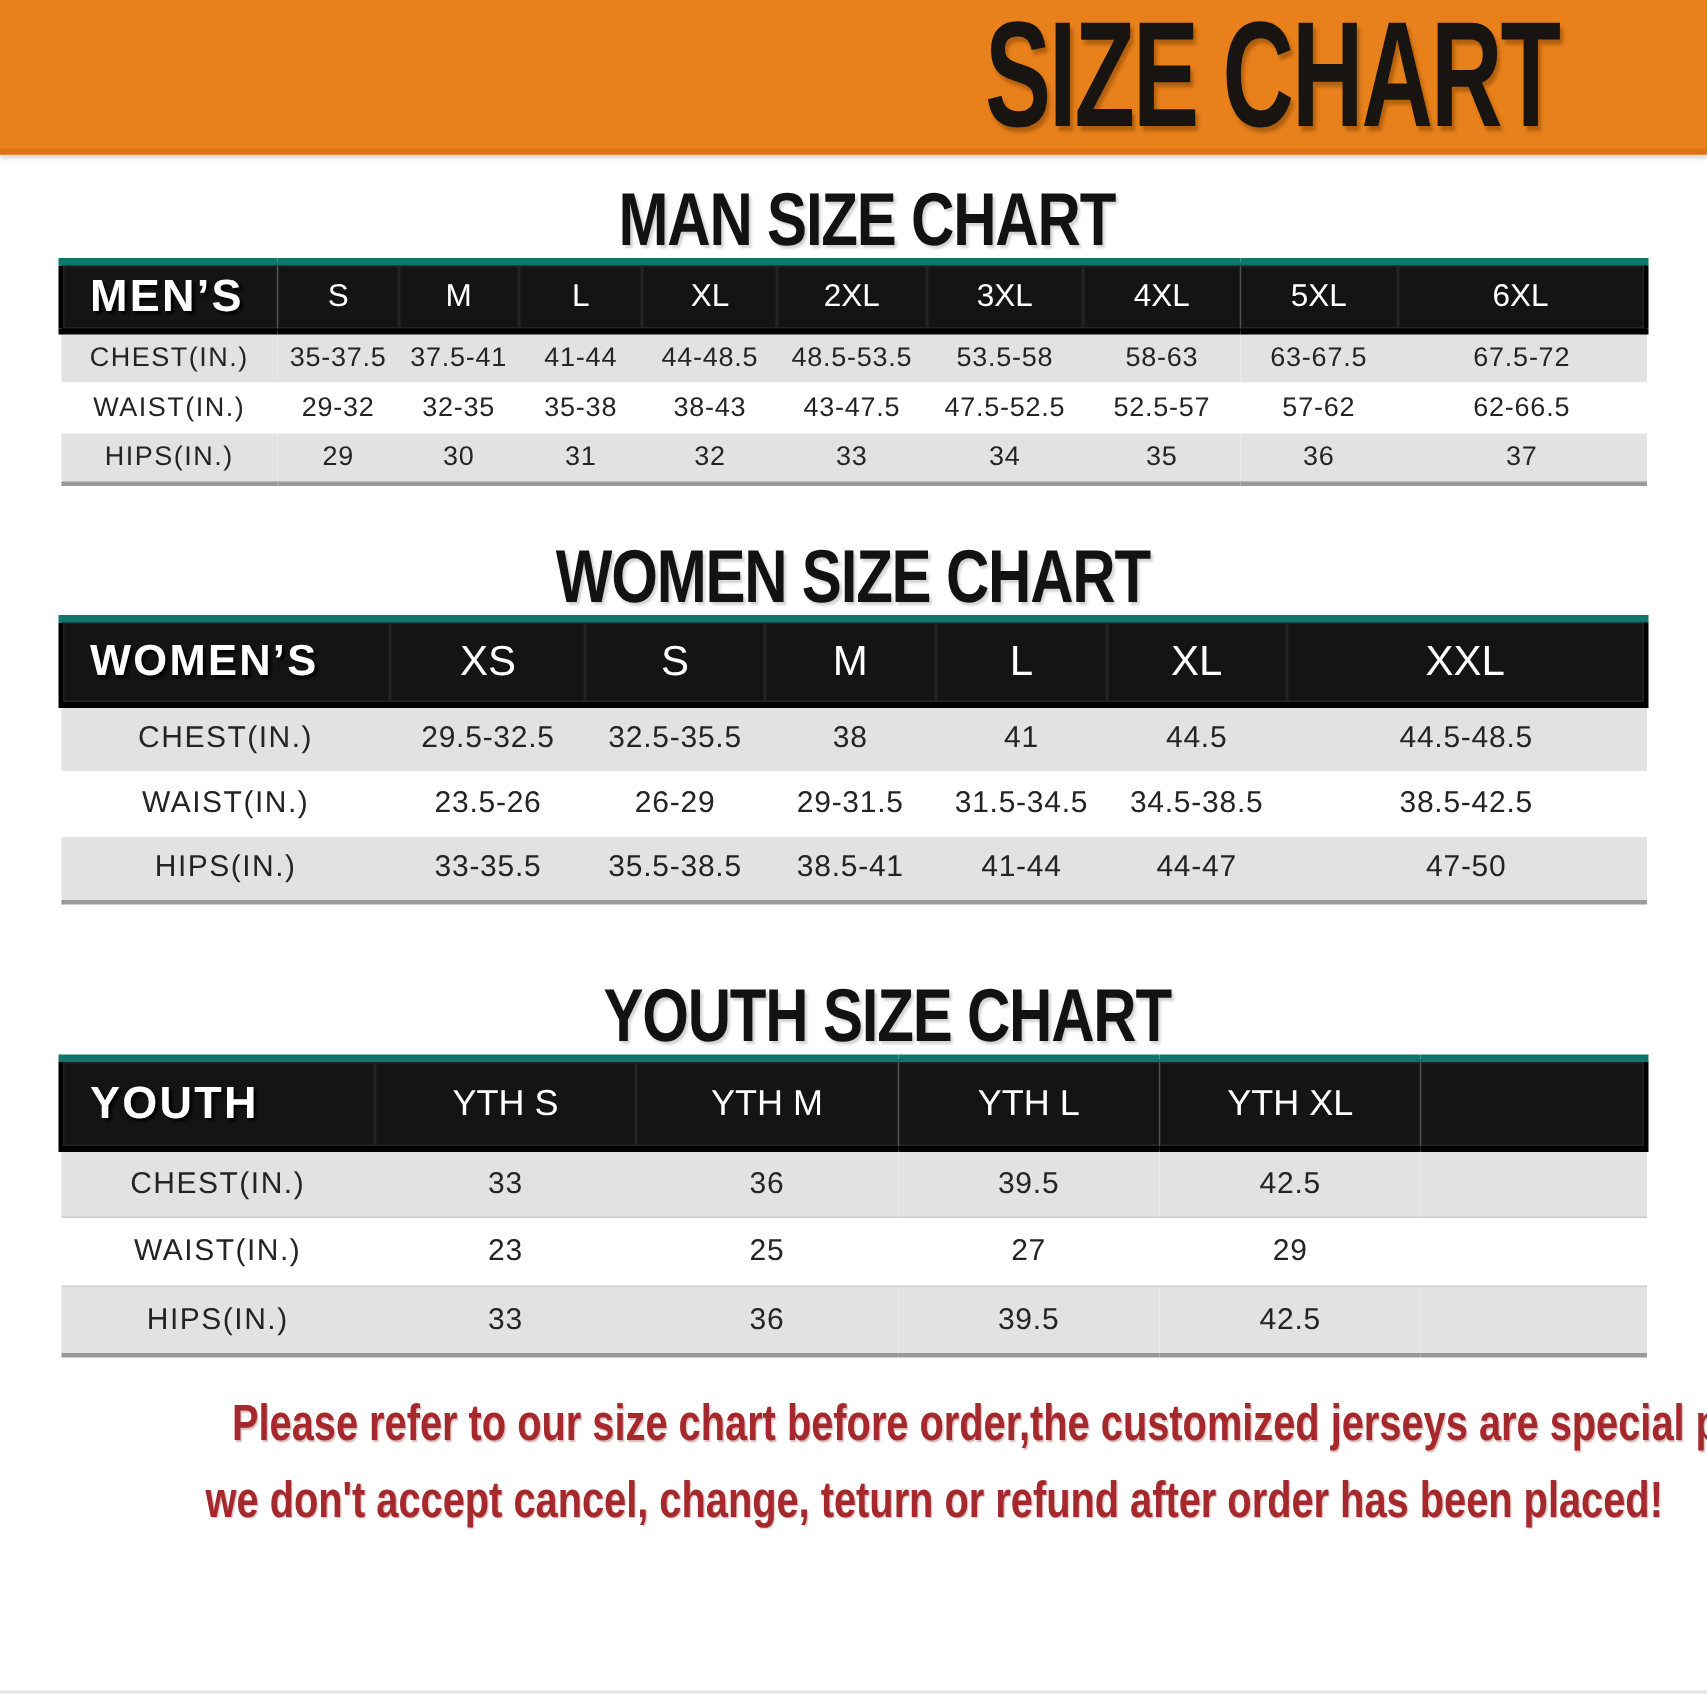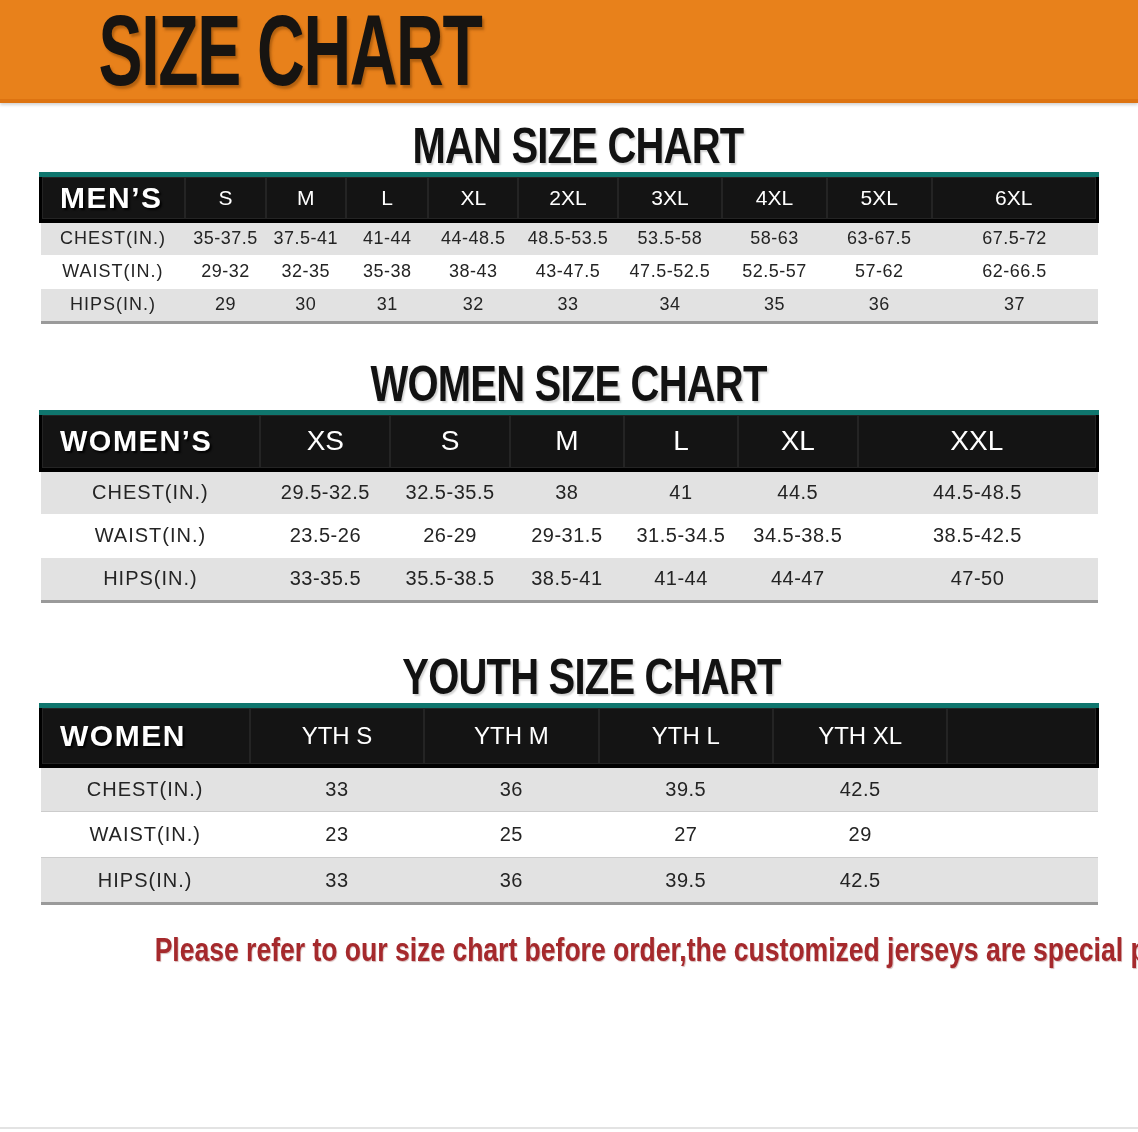--- a/index.html
+++ b/index.html
@@ -20,21 +20,21 @@
     position: absolute; left: 0; right: 0; bottom: 3px;
     border-top: 2px solid #e3e3e3;
   }
 
   
   .banner {
     height: 103px;
     background: #E8811B;
     border-bottom: 4px solid #dd7311;
     box-shadow: 0 2px 3px rgba(0,0,0,0.18);
-    display: flex; align-items: center; justify-content: flex-start;
+    display: flex; align-items: center; justify-content: flex-end;
     overflow: hidden;
   }
   .banner-text {
     display: inline-block;
     font-size: 100px;
     font-weight: bold;
     line-height: 1;
     color: #171411;
     letter-spacing: -2px;
     transform: scaleX(0.66);
@@ -289,21 +289,21 @@
       <colgroup>
         <col style="width: 19.8%;">
         <col style="width: 16.5%;">
         <col style="width: 16.5%;">
         <col style="width: 16.5%;">
         <col style="width: 16.5%;">
         <col style="width: 14.2%;">
       </colgroup>
       <thead>
         <tr>
-          <th class="corner">WOMEN</th>
+          <th class="corner">YOUTH</th>
           <th>YTH S</th>
           <th>YTH M</th>
           <th>YTH L</th>
           <th>YTH XL</th>
           <th></th>
         </tr>
       </thead>
       <tbody>
         <tr>
           <td class="rowlabel">CHEST(IN.)</td>
@@ -327,15 +327,16 @@
           <td>36</td>
           <td>39.5</td>
           <td>42.5</td>
           <td></td>
         </tr>
       </tbody>
     </table>
 
   <div class="disclaimer">
     <span class="line"><span>Please refer to our size chart before order,the customized jerseys are special products,</span></span>
+    <span class="line"><span>we don't accept cancel, change, teturn or refund after order has been placed!</span></span>
   </div>
 
 </div>
 
 </body></html>

